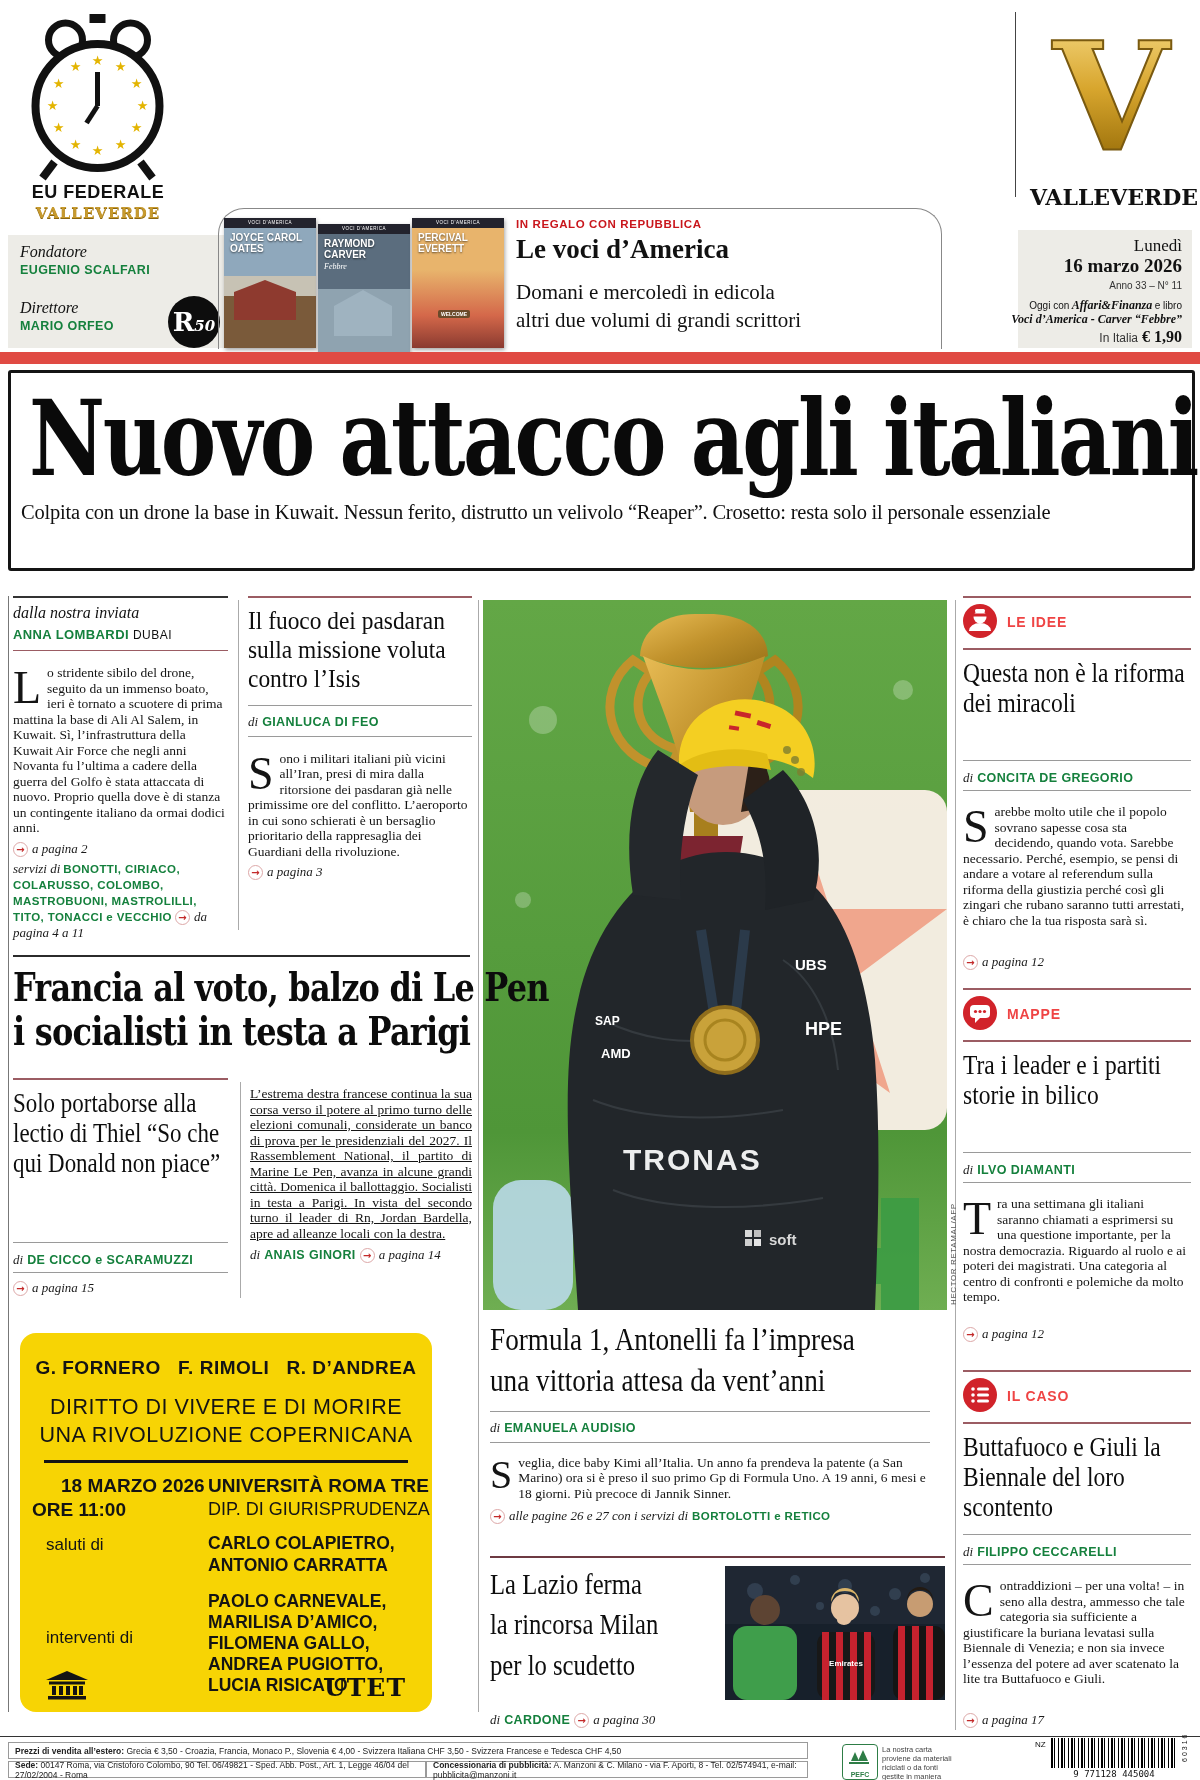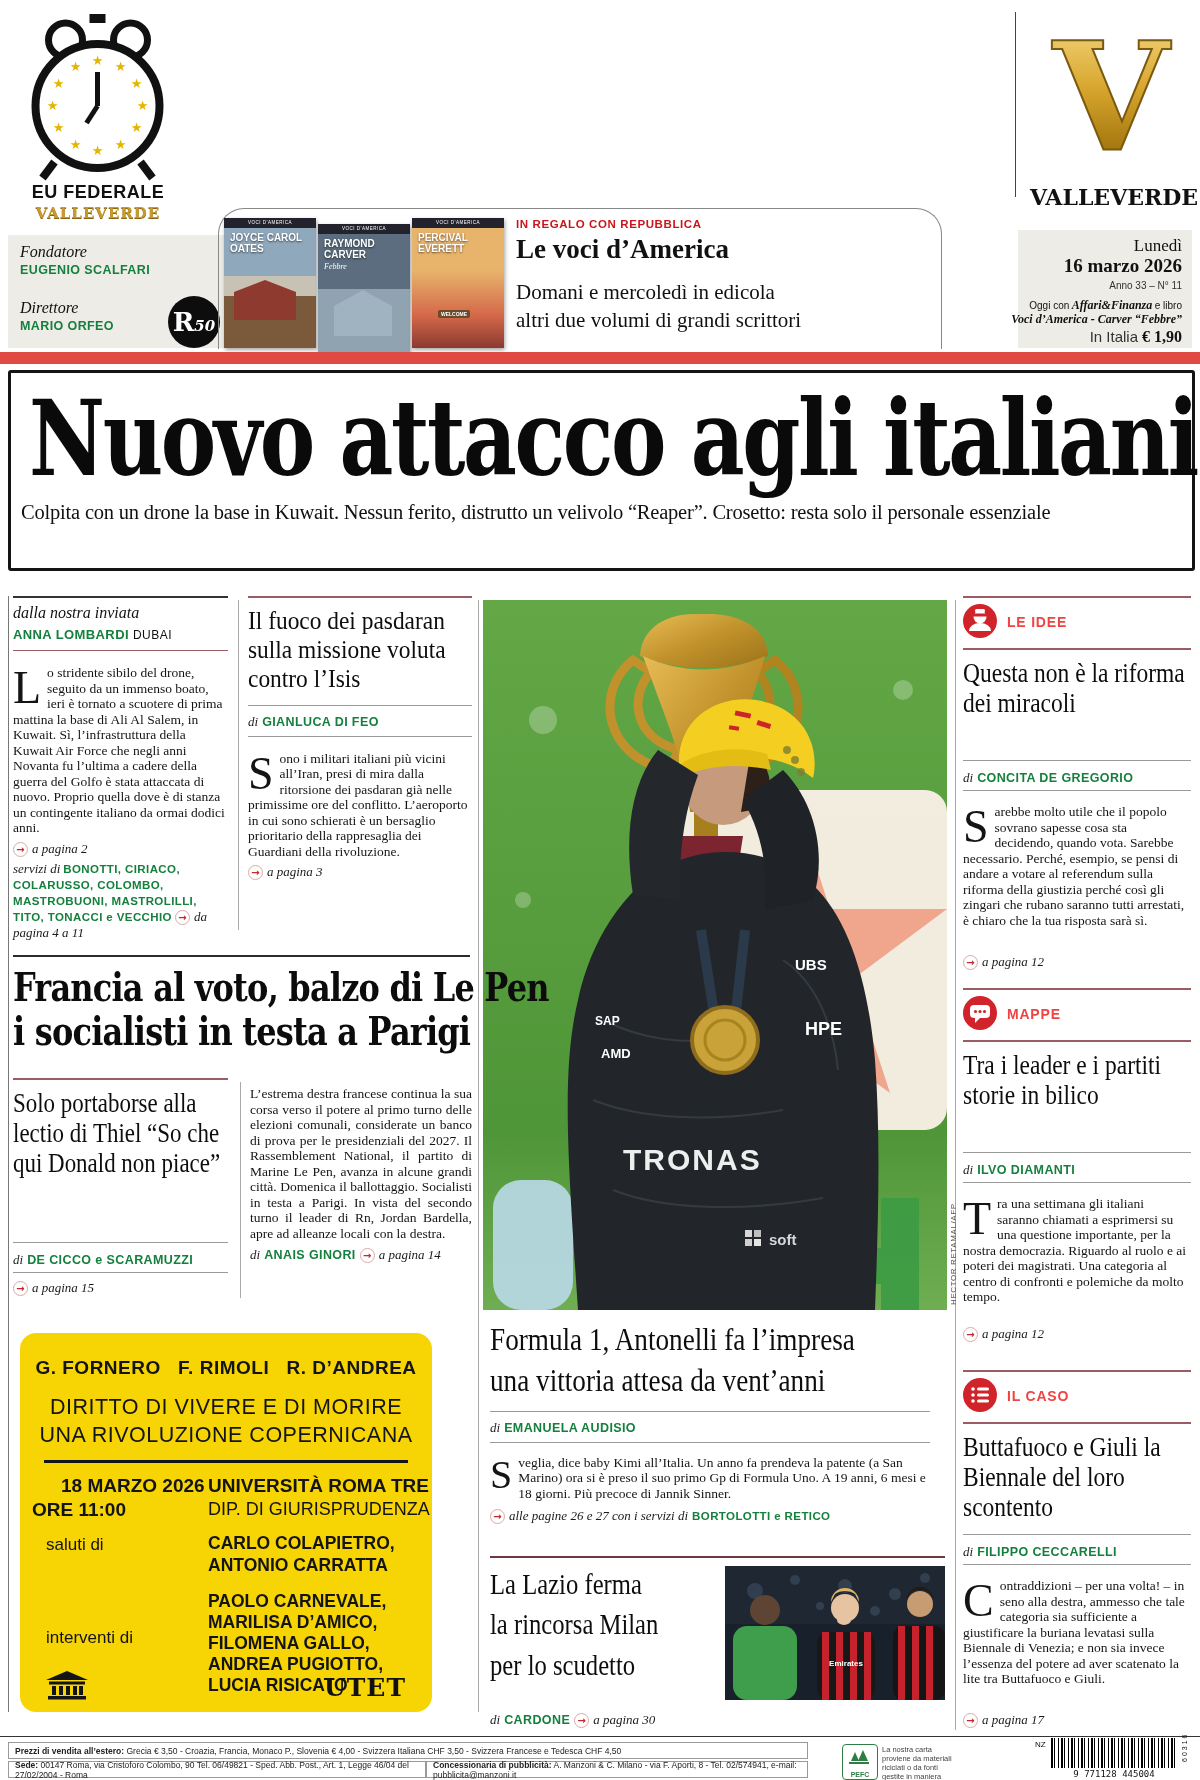--- a/index.html
+++ b/index.html
@@ -4,21 +4,21 @@
 <style>
   html,body{margin:0;padding:0;background:#fff;}
   #page{position:relative;width:1200px;height:1780px;background:#fff;overflow:hidden;
         font-family:"Liberation Serif",serif;color:#111;}
   .abs{position:absolute;}
   .serif{font-family:"Liberation Serif",serif;}
   .sans{font-family:"Liberation Sans",sans-serif;}
   .dvs{font-family:"DejaVu Serif",serif;font-weight:bold;}
   .it{font-style:italic;}
   .b{font-weight:bold;}
-  .just{text-align:justify;}
+  .just{text-align:justify;text-decoration:underline;}
   .nw{white-space:nowrap;}
   .cx80{transform:scaleX(.8);transform-origin:0 0;}
   .cx85{transform:scaleX(.85);transform-origin:0 0;}
   .cx87{transform:scaleX(.87);transform-origin:0 0;}
   .cx90{transform:scaleX(.9);transform-origin:0 0;}
   .body-txt{font:13.5px/15.5px "Liberation Serif",serif;color:#141414;}
   .dropcap{float:left;font:400 46px/40px "Liberation Serif",serif;margin:3px 6px 0 0;color:#141414;}
   .kicker{font:italic 16px "Liberation Serif",serif;}
   .byrow{font:italic 13px "Liberation Serif",serif;color:#222;}
   .byname{font:bold 12.5px "Liberation Sans",sans-serif;font-style:normal;letter-spacing:.4px;color:#15803d;}
@@ -135,21 +135,21 @@
     <div class="abs serif" style="right:10px;top:6px;font-size:17px;">Lunedì</div>
     <div class="abs serif b" style="right:10px;top:25px;font-size:19px;">16 marzo 2026</div>
     <div class="abs sans" style="right:10px;top:50px;font-size:10px;color:#333;">Anno 33 – N° 11</div>
     <div class="abs" style="right:10px;top:68px;font-size:10px;white-space:nowrap;">
       <span class="sans">Oggi con</span>
       <span class="serif b it" style="font-size:12px;">Affari&amp;Finanza</span>
       <span class="sans">e libro</span>
     </div>
     <div class="abs serif b it" style="right:10px;top:82px;font-size:12px;white-space:nowrap;">Voci d’America - Carver “Febbre”</div>
     <div class="abs" style="right:10px;top:98px;white-space:nowrap;">
-      <span class="sans" style="font-size:15px;color:#333;">In Italia</span>
+      <span class="sans" style="font-size:12px;color:#333;">In Italia</span>
       <span class="serif b" style="font-size:16px;">€ 1,90</span>
     </div>
   </div>
 
   <div class="abs" style="left:0;top:352px;width:1200px;height:12px;background:#e04a43;"></div>
 
   <div class="abs" style="left:8px;top:370px;width:1181px;height:195px;border:3px solid #141414;border-radius:3px;">
     <div class="abs dvs b nw cx80" style="left:18px;top:4px;font-size:104px;letter-spacing:-3px;color:#0a0a0a;">Nuovo attacco agli italiani</div>
     <div class="abs serif nw" style="left:10px;top:128px;font-size:20.5px;letter-spacing:-.2px;">Colpita con un drone la base in Kuwait. Nessun ferito, distrutto un velivolo “Reaper”. Crosetto: resta solo il personale essenziale</div>
   </div>

